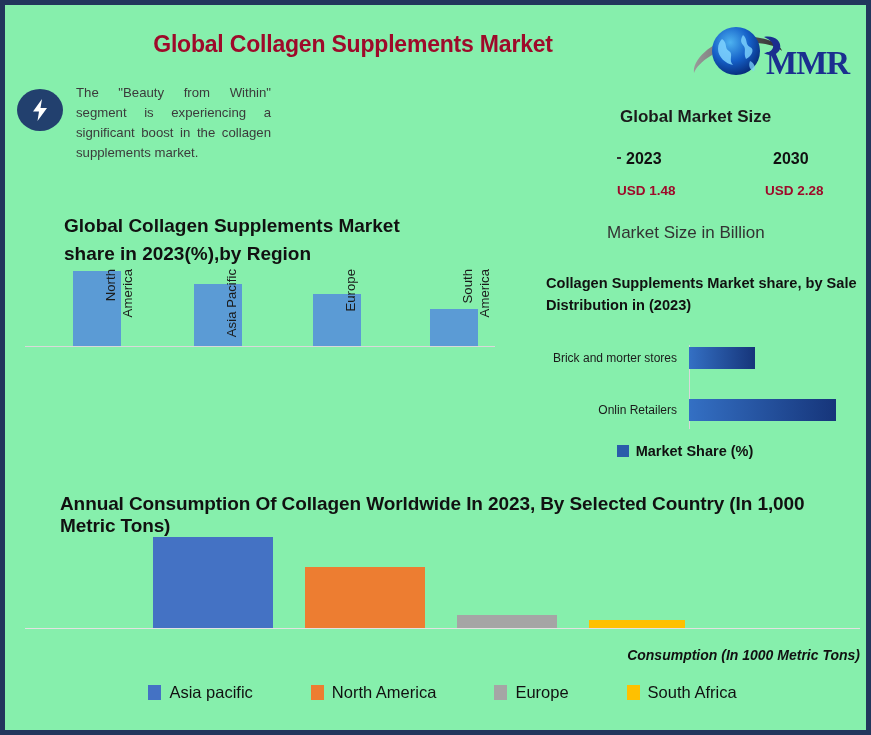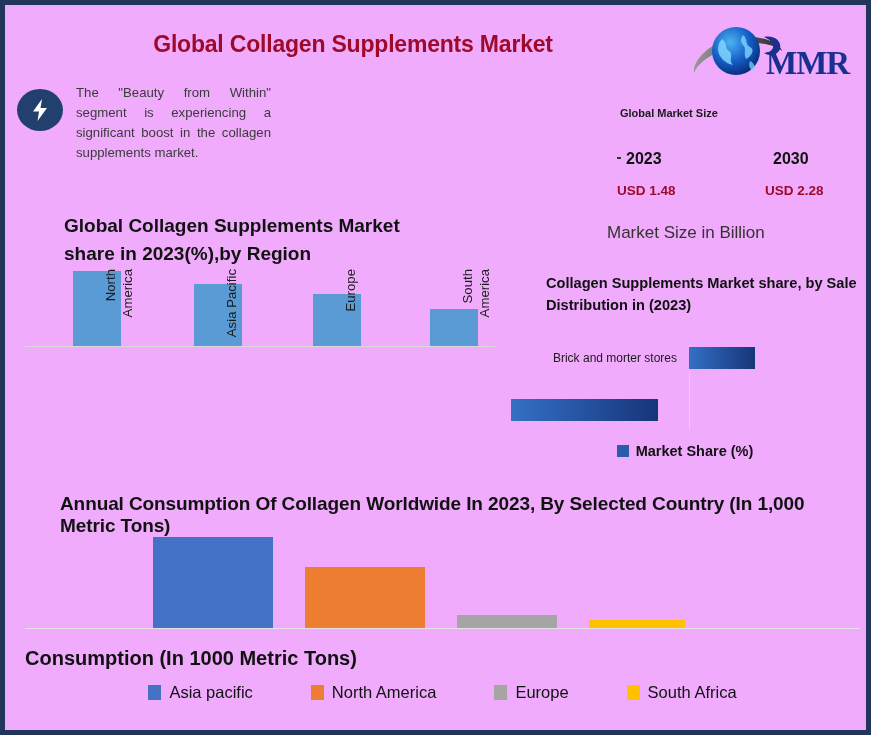--- a/index.html
+++ b/index.html
@@ -7,21 +7,21 @@
     padding: 0;
     background: #ffffff;
   }
   body {
     font-family: "Liberation Sans", sans-serif;
   }
   #infographic {
     position: relative;
     width: 871px;
     height: 735px;
-    background: #f0abfc;
+    background: #86efac;
     box-sizing: border-box;
     border: 5px solid #22365c;
     overflow: hidden;
   }
 
   
   .main-title {
     position: absolute;
     left: 88px;
     top: 26px;
@@ -79,21 +79,21 @@
     font-weight: bold;
     color: #1b2f8f;
     letter-spacing: -1px;
   }
 
   
   .ms-heading {
     position: absolute;
     left: 615px;
     top: 102px;
-    font-size: 11px;
+    font-size: 17px;
     font-weight: bold;
     color: #1b1b1b;
   }
   .ms-year {
     position: absolute;
     top: 145px;
     font-size: 16px;
     font-weight: bold;
     color: #111111;
   }
@@ -261,24 +261,25 @@
   }
   .consumption-bar {
     position: absolute;
     bottom: 0;
   }
   #consumption-xlabel {
     position: absolute;
     left: 20px;
     top: 642px;
     width: 835px;
-    text-align: left;
-    font-size: 20px;
+    text-align: right;
+    font-size: 14px;
     font-weight: bold;
     color: #111111;
+    font-style: italic;
   }
   #consumption-legend {
     position: absolute;
     left: 20px;
     top: 678px;
     width: 835px;
     display: flex;
     justify-content: center;
     gap: 58px;
   }
@@ -354,20 +355,21 @@
   <div id="region-axis"></div>
 
   <div class="chart-title" id="sale-title">Collagen Supplements Market share, by Sale Distribution in (2023)</div>
   <div id="sale-plot">
     <div id="sale-axis"></div>
   <div class="sale-row" style="top: 6px;">
         <div class="sale-label">Brick and morter stores</div>
         <div class="sale-bar" style="width: 66px;"></div>
       </div>
       <div class="sale-row" style="top: 58px;">
+        <div class="sale-label">Onlin Retailers</div>
         <div class="sale-bar" style="width: 147px;"></div>
       </div>
     </div>
   <div id="sale-legend">
     <span class="swatch"></span>
     <span class="lbl">Market Share (%)</span>
   </div>
 
   <div class="chart-title" id="consumption-title">Annual Consumption Of Collagen Worldwide In 2023, By Selected Country (In 1,000 Metric Tons)</div>
   <div id="consumption-plot">

